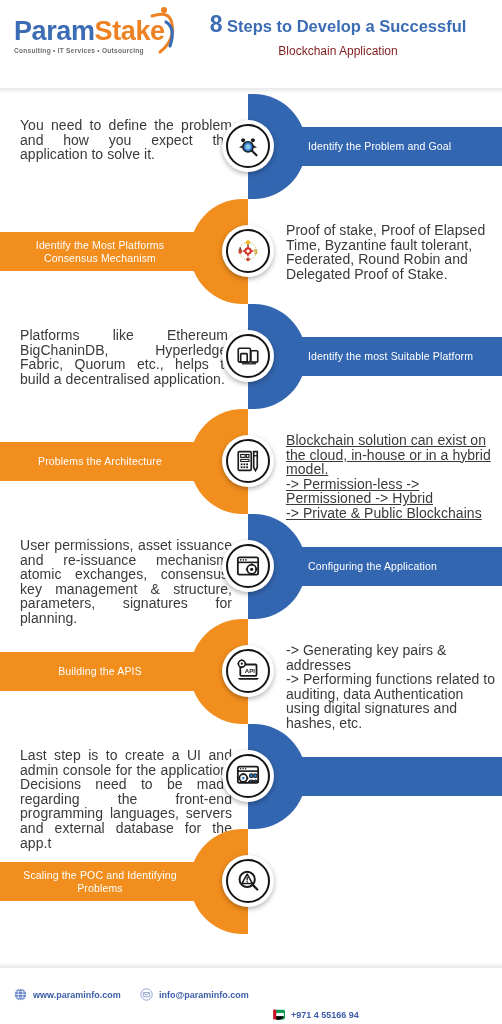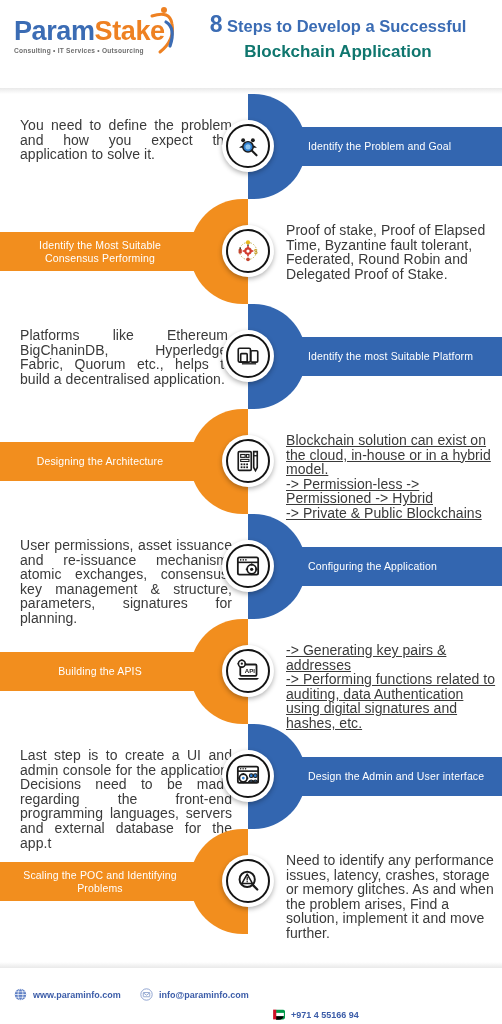--- a/index.html
+++ b/index.html
@@ -43,21 +43,21 @@
   #title-block {
     position:absolute; left:186px; top:12px;
     width:304px; text-align:center;
   }
   .title-line1 {
     font-size:16.5px; font-weight:bold; color:#3B6CB4;
     line-height:25px; white-space:nowrap;
   }
   .title-line1 .big8 { font-size:23px; }
   .title-line2 {
-    font-size:17px; font-weight:bold; color:#0f766e;
+    font-size:12px; font-weight:normal; color:#7f1d1d;
     line-height:25px; white-space:nowrap;
   }
   #header-rule {
     position:absolute; left:0; top:88px; width:502px; height:6px;
     background:linear-gradient(to bottom,#e9e9e9,#ffffff);
   }
 
   
   #steps {
     position:absolute; left:0; top:94px;
@@ -199,21 +199,21 @@
       <circle cx="16" cy="17" r="6.4" fill="#2F7FD0" stroke="#1A1A1A" stroke-width="1.8"></circle>
       <circle cx="16" cy="17" r="3.2" fill="#8FC6F0"></circle>
       <line x1="20.6" y1="21.6" x2="26.5" y2="27.5" stroke="#1A1A1A" stroke-width="2.6" stroke-linecap="round"></line>
     </svg>
           </div>
         </div>
       </div>
       <div class="step left" style="top: 105px;">
         <div class="semi" style="background: rgb(242, 142, 30);"></div>
         <div class="bar" style="background: rgb(242, 142, 30);"></div>
-        <div class="label">Identify the Most Suitable Consensus Performing</div>
+        <div class="label">Identify the Most Platforms Consensus Mechanism</div>
         <div class="body-text">Proof of stake, Proof of Elapsed Time, Byzantine fault tolerant, Federated, Round Robin and Delegated Proof of Stake.</div>
         <div class="icon-disc">
           <div class="icon-ring">
     <svg width="26" height="26" viewBox="0 0 32 32">
       <circle cx="16" cy="16" r="10.5" fill="none" stroke="#B8A23A" stroke-width="1" stroke-dasharray="2 2"></circle>
       <circle cx="16" cy="16" r="4.6" fill="#D23B2E"></circle>
       <circle cx="16" cy="16" r="2" fill="#fff"></circle>
       <g fill="#D23B2E">
         <rect x="15" y="9.4" width="2" height="3"></rect>
                 <rect x="15" y="19.6" width="2" height="3"></rect>
@@ -242,21 +242,21 @@
       <rect x="7" y="13" width="8" height="10.5" rx="1" fill="none" stroke="#1A1A1A" stroke-width="2"></rect>
       <rect x="19.5" y="9.5" width="8.5" height="14" rx="1.4" fill="none" stroke="#1A1A1A" stroke-width="2"></rect>
       <line x1="8.5" y1="25.6" x2="26" y2="25.6" stroke="#1A1A1A" stroke-width="1.6"></line>
     </svg>
           </div>
         </div>
       </div>
       <div class="step left" style="top: 315px;">
         <div class="semi" style="background: rgb(242, 142, 30);"></div>
         <div class="bar" style="background: rgb(242, 142, 30);"></div>
-        <div class="label">Designing the Architecture</div>
+        <div class="label">Problems the Architecture</div>
         <div class="body-text" style="white-space: pre-line; text-decoration: underline;">Blockchain solution can exist on the cloud, in-house or in a hybrid model.
 -&gt; Permission-less    -&gt; Permissioned    -&gt; Hybrid
 -&gt; Private &amp; Public Blockchains</div>
         <div class="icon-disc">
           <div class="icon-ring">
     <svg width="26" height="26" viewBox="0 0 32 32">
       <rect x="4" y="4.5" width="16" height="23" rx="1.4" fill="none" stroke="#1A1A1A" stroke-width="2"></rect>
       <rect x="7" y="8" width="5.5" height="3.5" fill="none" stroke="#1A1A1A" stroke-width="1.4"></rect>
       <rect x="14" y="8" width="3.2" height="3.5" fill="none" stroke="#1A1A1A" stroke-width="1.4"></rect>
       <rect x="7" y="14" width="10.2" height="2.6" fill="none" stroke="#1A1A1A" stroke-width="1.3"></rect>
@@ -296,21 +296,21 @@
                 <rect x="25.2" y="19.1" width="2.6" height="1.9"></rect>
       </g>
     </svg>
           </div>
         </div>
       </div>
       <div class="step left" style="top: 525px;">
         <div class="semi" style="background: rgb(242, 142, 30);"></div>
         <div class="bar" style="background: rgb(242, 142, 30);"></div>
         <div class="label">Building the APIS</div>
-        <div class="body-text" style="white-space: pre-line; text-decoration: underline;">-&gt; Generating key pairs &amp; addresses
+        <div class="body-text" style="white-space: pre-line;">-&gt; Generating key pairs &amp; addresses
 -&gt; Performing functions related to auditing, data Authentication using digital signatures and hashes, etc.</div>
         <div class="icon-disc">
           <div class="icon-ring">
     <svg width="26" height="26" viewBox="0 0 32 32">
       <rect x="6.5" y="8" width="20" height="14" rx="1.4" fill="none" stroke="#1A1A1A" stroke-width="2.2"></rect>
       <path d="M3.5 24.5 h26 l-2 2.4 h-22 z" fill="#1A1A1A"></path>
       <text x="12" y="18.6" font-size="7.6" font-weight="bold" fill="#1A1A1A" font-family="sans-serif">API</text>
       <circle cx="8.4" cy="7" r="4.2" fill="#fff" stroke="#1A1A1A" stroke-width="2"></circle>
       <circle cx="8.4" cy="7" r="1.4" fill="#1A1A1A"></circle>
       <g fill="#1A1A1A">
@@ -319,21 +319,20 @@
         <rect x="3" y="6.3" width="1.9" height="1.5"></rect>
                 <rect x="11.9" y="6.3" width="1.9" height="1.5"></rect>
       </g>
     </svg>
           </div>
         </div>
       </div>
       <div class="step right" style="top: 630px;">
         <div class="semi" style="background: rgb(51, 102, 176);"></div>
         <div class="bar" style="background: rgb(51, 102, 176);"></div>
-        <div class="label">Design the Admin and User interface</div>
         <div class="body-text">Last step is to create a UI and admin console for the application. Decisions need to be made regarding the front-end programming languages, servers and external database for the app.t</div>
         <div class="icon-disc">
           <div class="icon-ring">
     <svg width="26" height="26" viewBox="0 0 32 32">
       <rect x="3.5" y="4.5" width="25" height="20" rx="2" fill="none" stroke="#1A1A1A" stroke-width="2.2"></rect>
       <line x1="3.5" y1="10" x2="28.5" y2="10" stroke="#1A1A1A" stroke-width="2"></line>
       <circle cx="7" cy="7.2" r="0.95" fill="#1A1A1A"></circle>
               <circle cx="10" cy="7.2" r="0.95" fill="#1A1A1A"></circle>
               <circle cx="13" cy="7.2" r="0.95" fill="#1A1A1A"></circle>
       <circle cx="10.2" cy="18.6" r="4.8" fill="#fff" stroke="#1A1A1A" stroke-width="2.1"></circle>
@@ -349,21 +348,20 @@
       <path d="M16.6 23.2 q3.4 -4.4 6.8 0 z" fill="#2F7FD0" stroke="#1A1A1A" stroke-width="1.3"></path>
       <path d="M21.8 23.2 q3.4 -4.4 6.6 0 z" fill="#2F7FD0" stroke="#1A1A1A" stroke-width="1.3"></path>
     </svg>
           </div>
         </div>
       </div>
       <div class="step left" style="top: 735px;">
         <div class="semi" style="background: rgb(242, 142, 30);"></div>
         <div class="bar" style="background: rgb(242, 142, 30);"></div>
         <div class="label">Scaling the POC and Identifying Problems</div>
-        <div class="body-text">Need to identify any performance issues, latency, crashes, storage or memory glitches. As and when the problem arises, Find a solution, implement it and move further.</div>
         <div class="icon-disc">
           <div class="icon-ring">
     <svg width="26" height="26" viewBox="0 0 32 32">
       <circle cx="15" cy="14" r="9.4" fill="#fff" stroke="#1A1A1A" stroke-width="2.4"></circle>
       <path d="M15 7.6 L21.4 19 L8.6 19 Z" fill="none" stroke="#1A1A1A" stroke-width="1.9" stroke-linejoin="round"></path>
       <rect x="14.25" y="11" width="1.5" height="4.4" fill="#1A1A1A"></rect>
       <circle cx="15" cy="17" r="0.95" fill="#1A1A1A"></circle>
       <line x1="21.8" y1="20.8" x2="27.4" y2="26.4" stroke="#1A1A1A" stroke-width="2.8" stroke-linecap="round"></line>
     </svg>
           </div>

